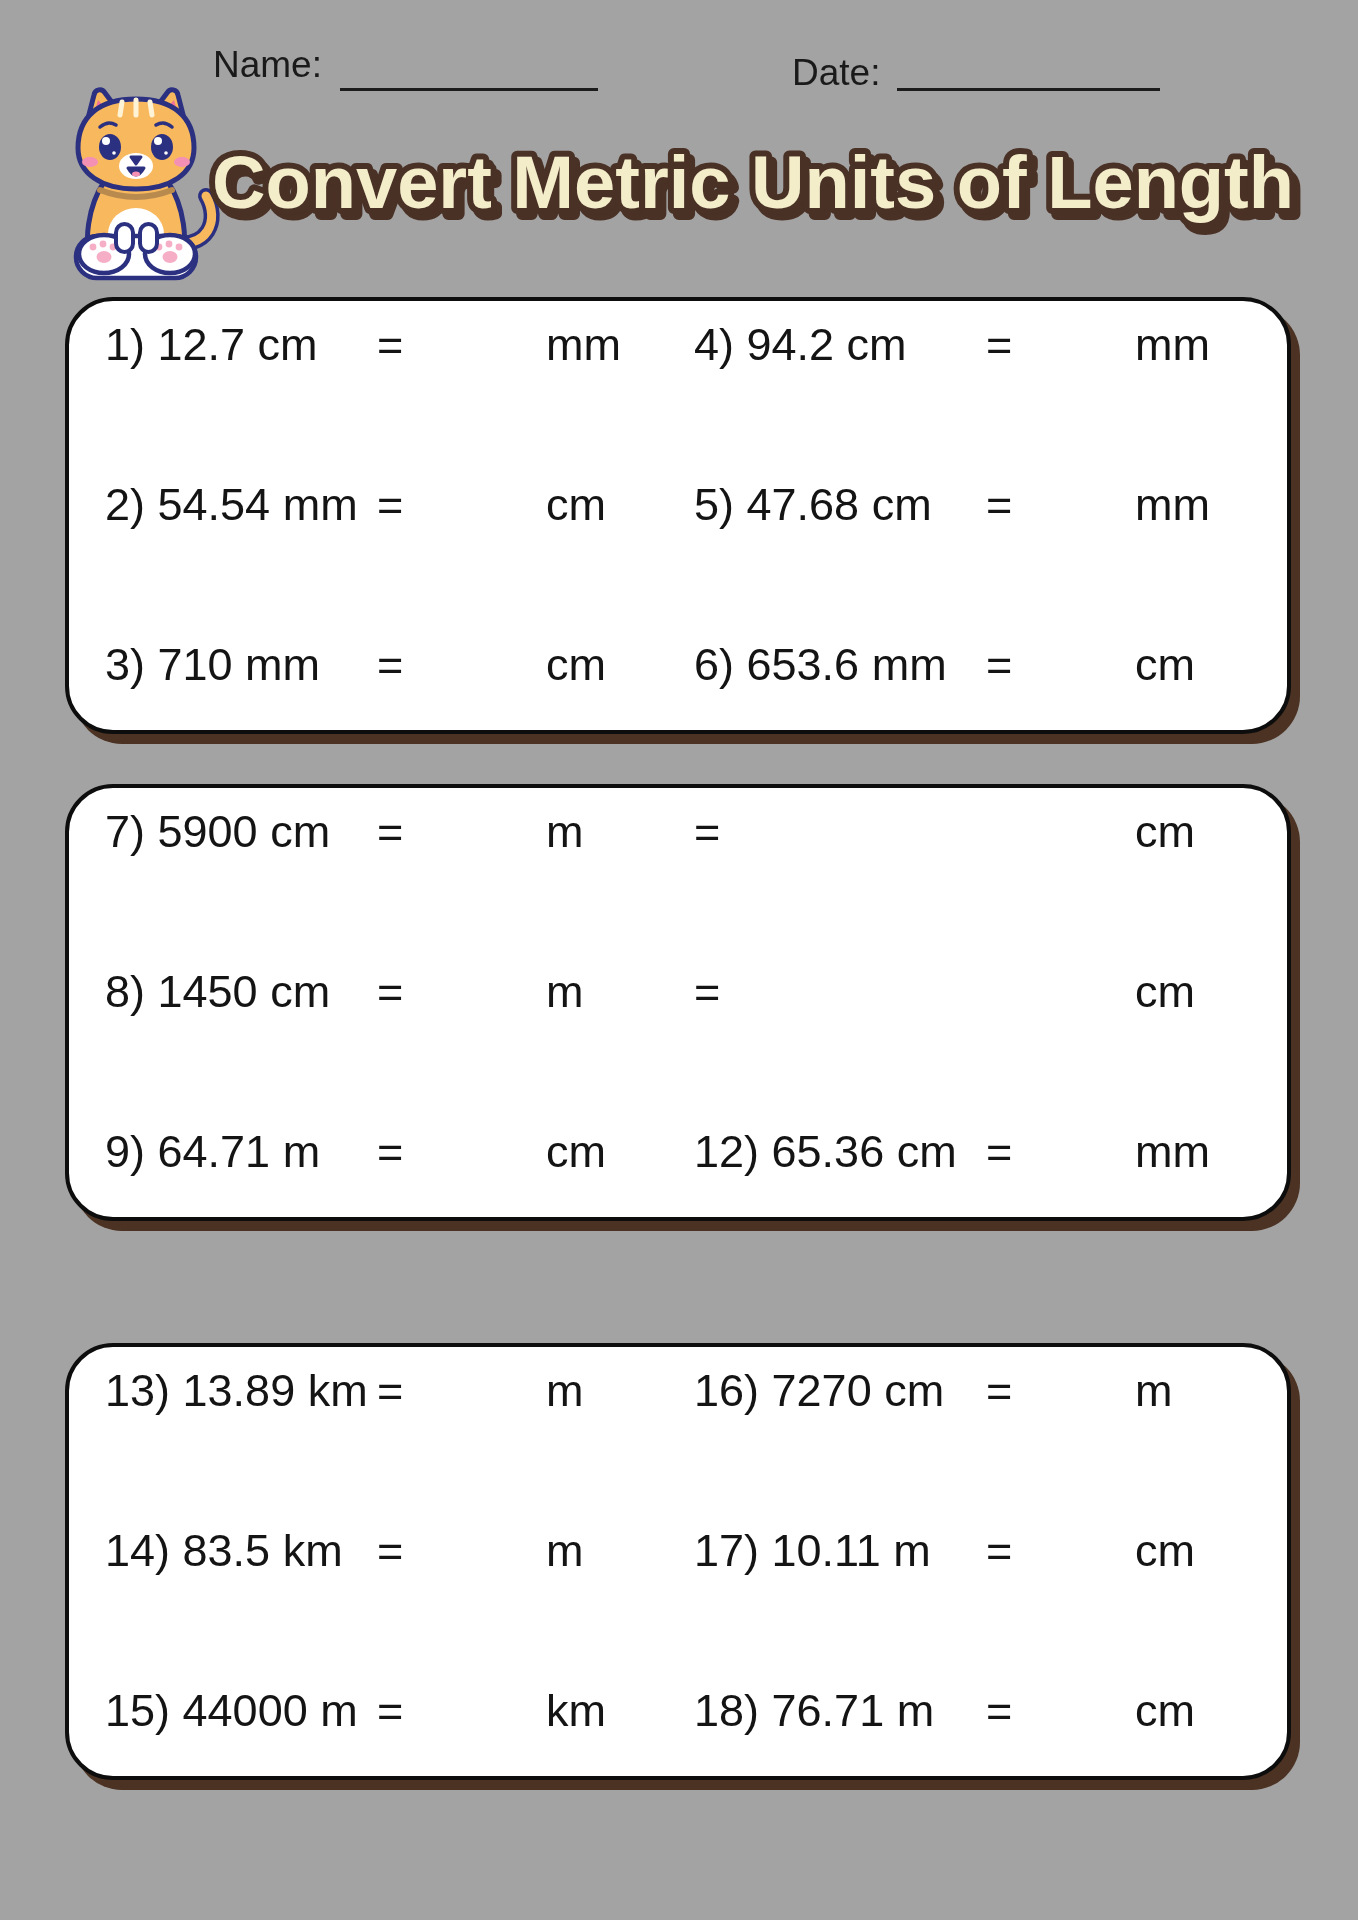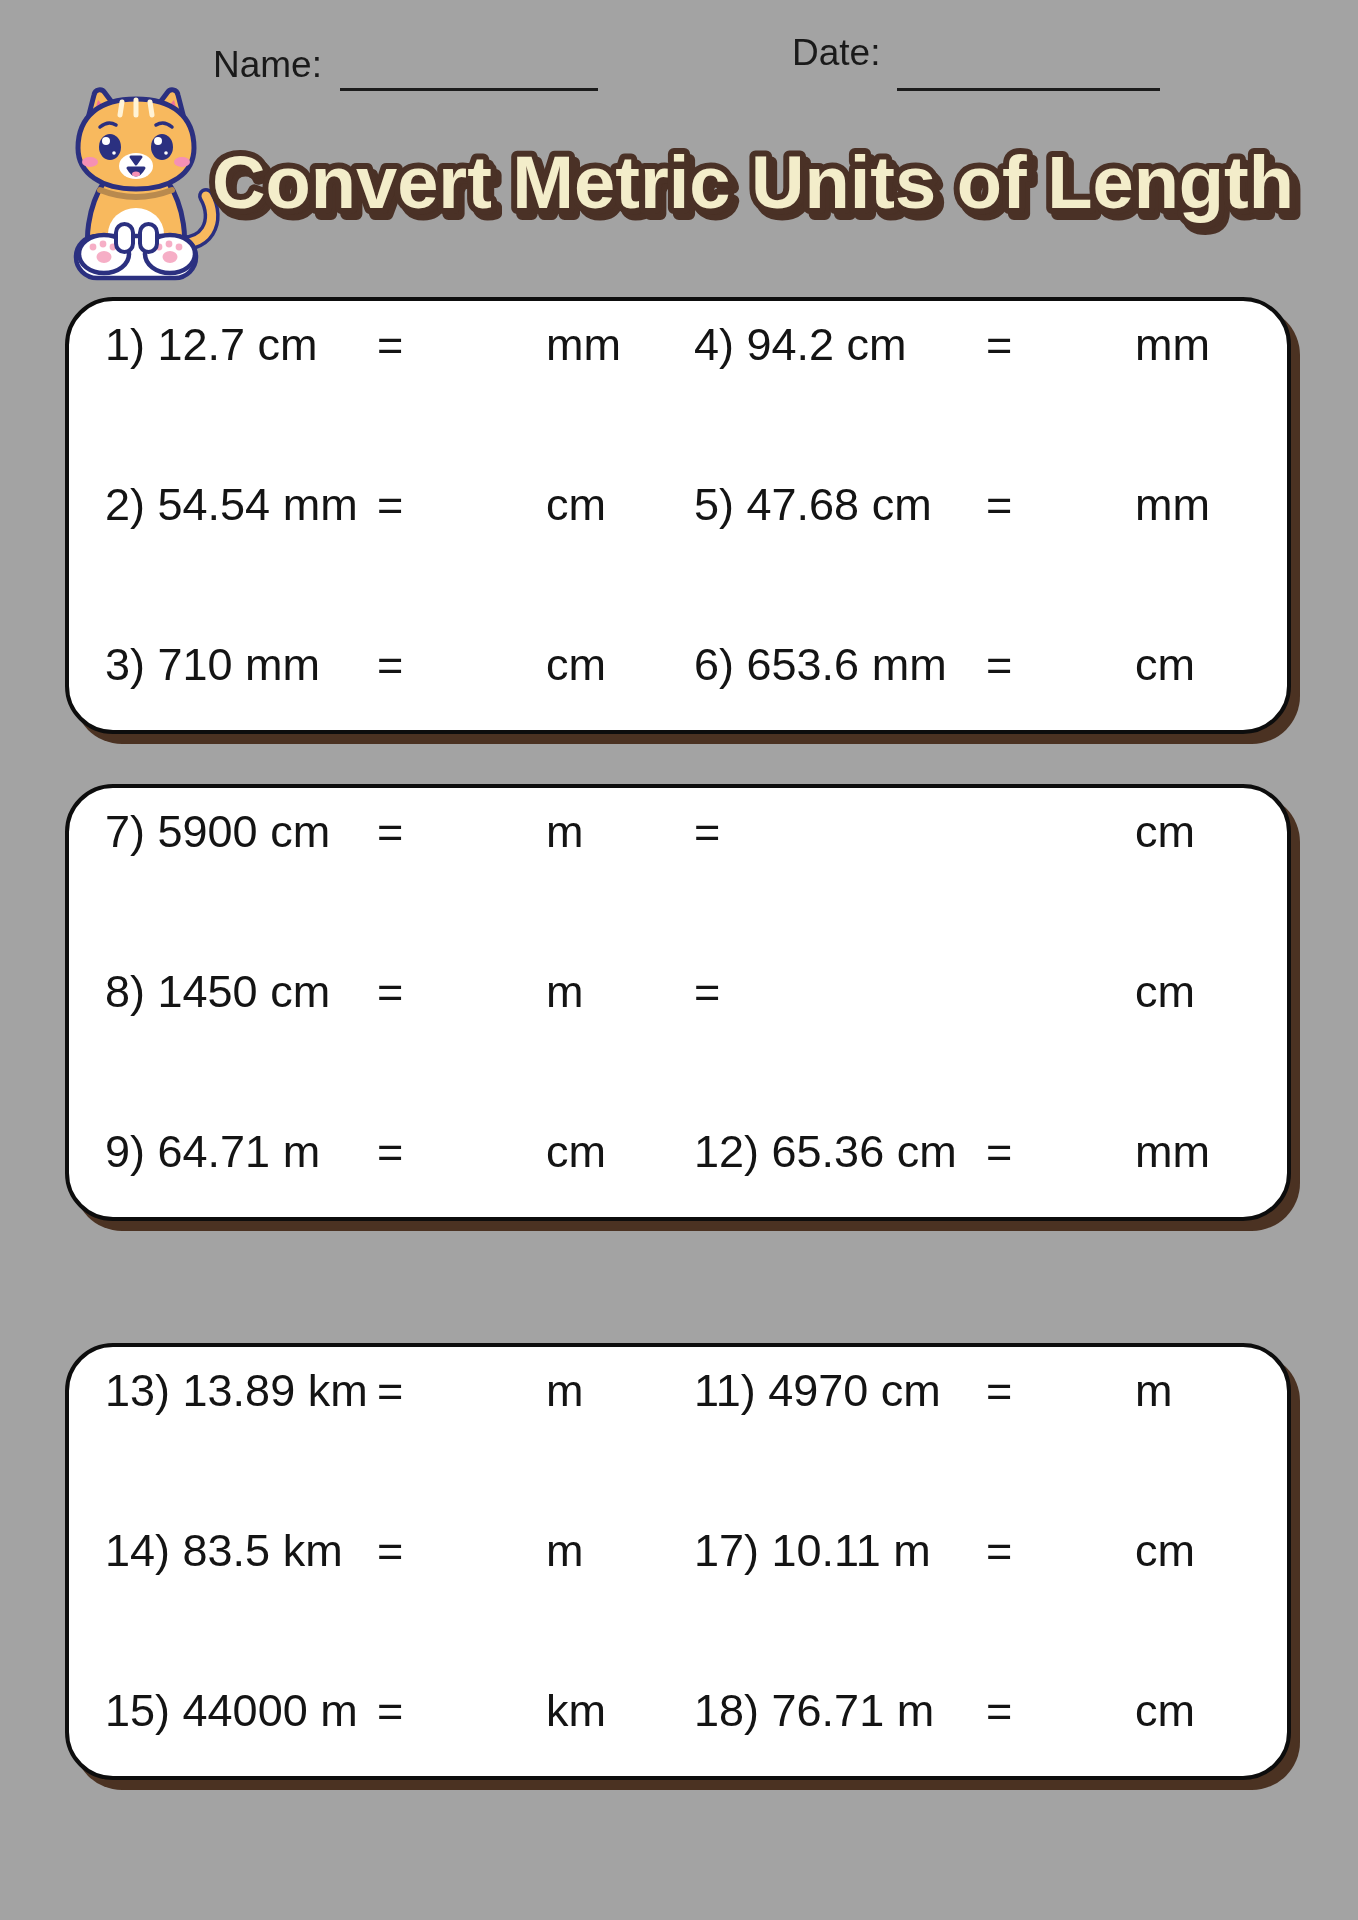--- a/index.html
+++ b/index.html
@@ -21,21 +21,21 @@
   .cell .blank{flex:1;height:100%;}
   .cell .unit{width:112px;flex:none;text-align:left;}
 </style>
 </head>
 <body>
 
 <div class="page">
 
   <span class="field-label" style="left:213px;top:44px;">Name:</span>
   <div class="write-line" style="left:340px;top:88px;width:258px;"></div>
-  <span class="field-label" style="left:792px;top:32px;text-align:right;">Date:</span>
+  <span class="field-label" style="left:792px;top:52px;text-align:right;">Date:</span>
   <div class="write-line" style="left:897px;top:88px;width:263px;"></div>
 
   <svg class="cat-svg" width="172" height="198" viewBox="0 0 172 198">
 
     <path d="M120 156 C158 164 170 134 156 110" fill="none" stroke="#2b3080" stroke-width="16" stroke-linecap="round"></path>
     <path d="M120 156 C158 164 170 134 156 110" fill="none" stroke="#f8b95e" stroke-width="9" stroke-linecap="round"></path>
 
     <path d="M54 96 C38 120 33 158 42 173 L130 173 C139 158 134 120 118 96 Z" fill="#f8b95e" stroke="#2b3080" stroke-width="5" stroke-linejoin="round"></path>
     <path d="M50 104 Q86 118 122 104" fill="none" stroke="#b98a4e" stroke-width="6" stroke-linecap="round"></path>
     <ellipse cx="86" cy="148" rx="28" ry="26" fill="#ffffff"></ellipse>
@@ -182,21 +182,21 @@
 
   <div class="qbox b3">
     <div class="row">
       <div class="cell left">
         <span class="q"><span>13)</span> <span>13.89 km</span></span>
         <span class="eq">=</span>
         <span class="blank"></span>
         <span class="unit">m</span>
       </div>
       <div class="cell right">
-        <span class="q"><span>11)</span> <span>4970 cm</span></span>
+        <span class="q"><span>16)</span> <span>7270 cm</span></span>
         <span class="eq">=</span>
         <span class="blank"></span>
         <span class="unit">m</span>
       </div>
     </div>
     <div class="row">
       <div class="cell left">
         <span class="q"><span>14)</span> <span>83.5 km</span></span>
         <span class="eq">=</span>
         <span class="blank"></span>

